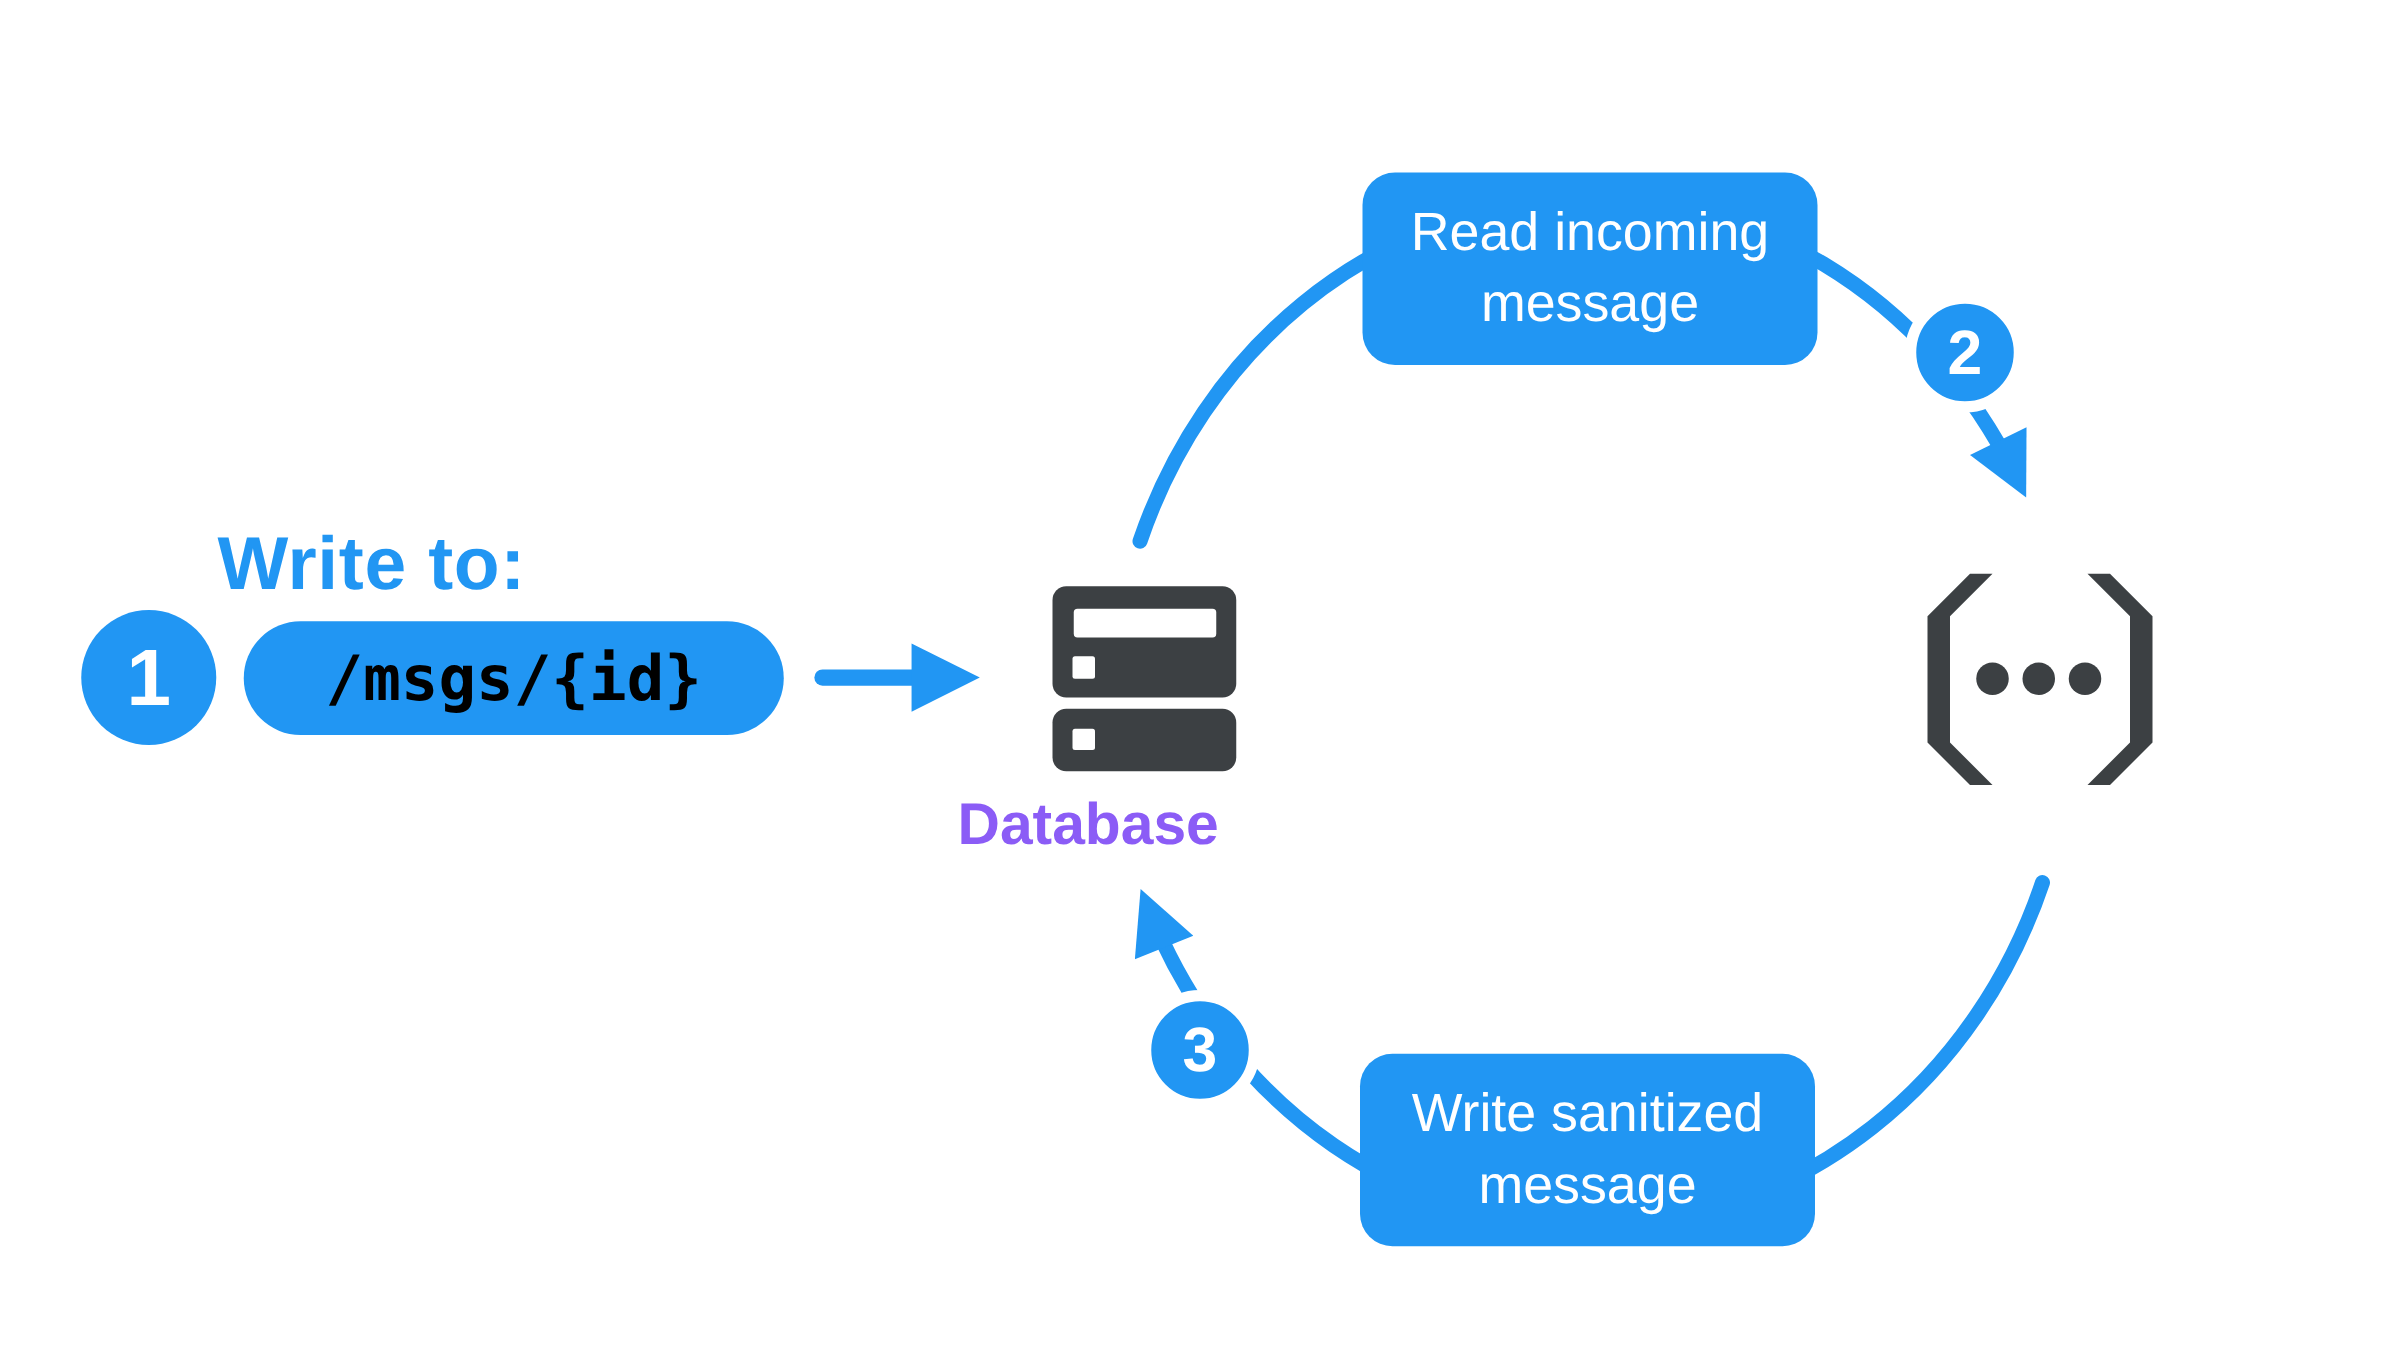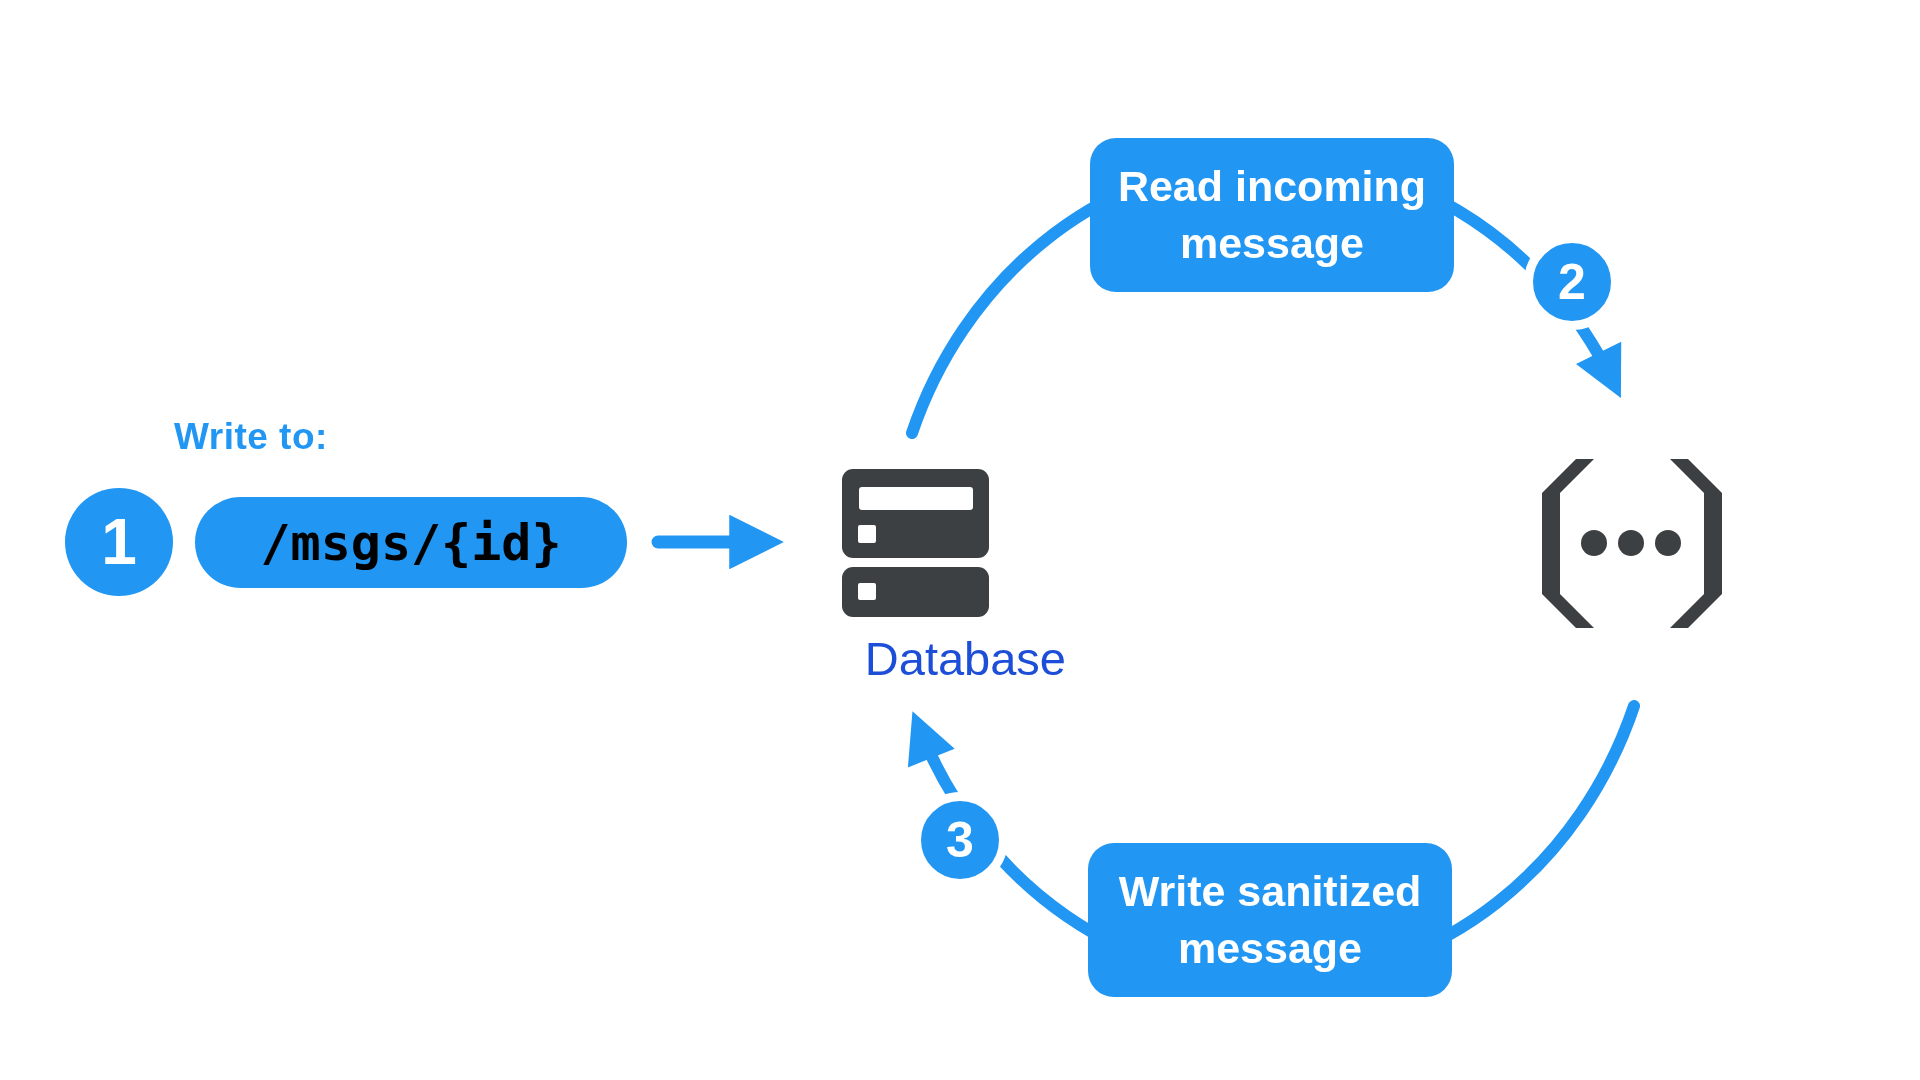--- a/index.html
+++ b/index.html
@@ -35,21 +35,21 @@
     width: 78px; height: 78px;
     border: 9px solid #ffffff;
     font-size: 50px;
   }
   .badge-2 { left: 1524px; top: 234px; }
   .badge-3 { left: 912px; top: 792px; }
   .write-to-heading {
     position: absolute;
     left: 174px; top: 416px;
     color: #2196F3;
-    font-size: 37px;
+    font-size: 60px;
     font-weight: bold;
     letter-spacing: 0.5px;
   }
   .path-pill {
     position: absolute;
     left: 195px; top: 497px;
     width: 432px; height: 91px;
     background: #2196F3;
     border-radius: 46px;
     color: #000000;
@@ -60,38 +60,38 @@
     font-size: 50px;
     font-weight: bold;
   }
   .flow-box {
     position: absolute;
     width: 364px; height: 154px;
     background: #2196F3;
     border-radius: 26px;
     color: #ffffff;
     font-size: 43px;
-    font-weight: bold;
+    font-weight: normal;
     line-height: 57px;
     display: flex;
     align-items: center;
     justify-content: center;
     text-align: center;
     padding: 0 10px;
     box-sizing: border-box;
   }
   .flow-box-read  { left: 1090px; top: 138px; }
   .flow-box-write { left: 1088px; top: 843px; }
   .node-label {
     position: absolute;
     width: 300px;
-    text-align: right;
-    color: #1d4ed8;
+    text-align: left;
+    color: #8b5cf6;
     font-size: 47px;
-    font-weight: 400;
+    font-weight: 700;
   }
   .database-label  { left: 766px;  top: 631px; }
   .functions-label { left: 1482px; top: 634px; }
 </style>
 </head>
 <body>
 
 <div class="canvas">
 
   <svg class="layer-svg" viewBox="0 0 1920 1080">

